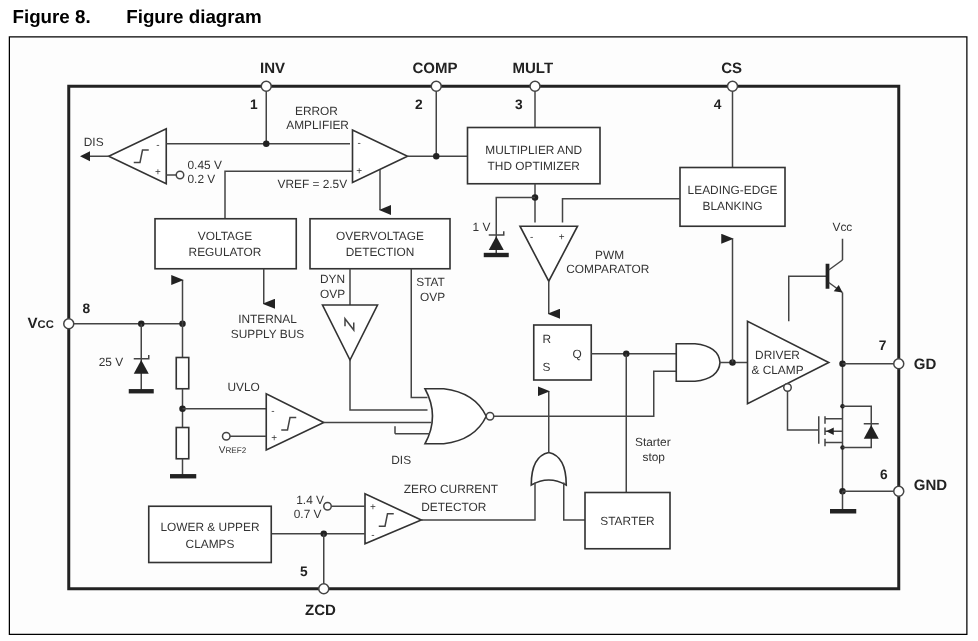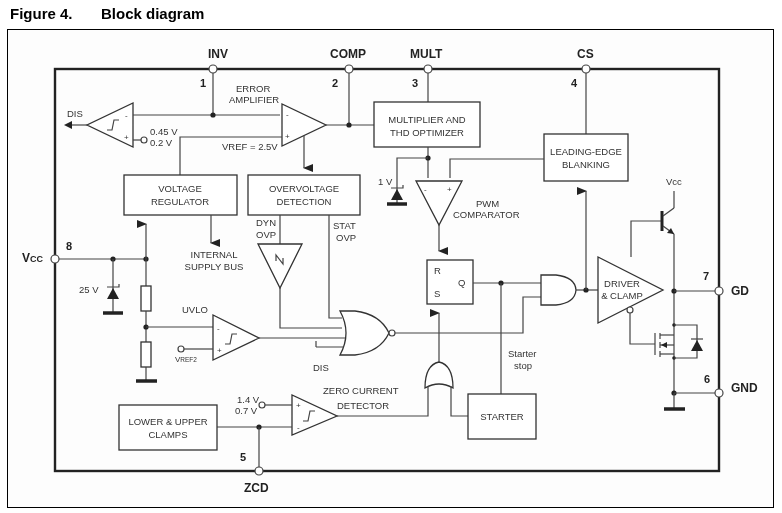--- a/index.html
+++ b/index.html
@@ -24,21 +24,21 @@
   .box { stroke: #333; stroke-width: 1.3; fill: #fff; }
   .main { stroke: #222; stroke-width: 2.4; fill: none; }
   .dot { fill: #222; }
   .pinc { fill: #fff; stroke: #444; stroke-width: 1.2; }
   .gnd { stroke: #222; stroke-width: 3.5; }
   .arrow { fill: #222; }
 </style>
 </head>
 <body>
 
-<div class="fig-title"><span class="num">Figure 4.</span><span>Block diagram</span></div>
+<div class="fig-title"><span class="num">Figure 8.</span><span>Figure diagram</span></div>
 
 <div class="frame"></div>
 
 <svg width="782" height="513" viewBox="0 0 782 513">
   <defs>
     <marker id="arr" markerWidth="8" markerHeight="10" refX="4" refY="9" orient="auto" markerUnits="userSpaceOnUse">
       <path d="M0,0 L8,0 L4,10 Z" fill="#222"></path>
     </marker>
   </defs>
 

